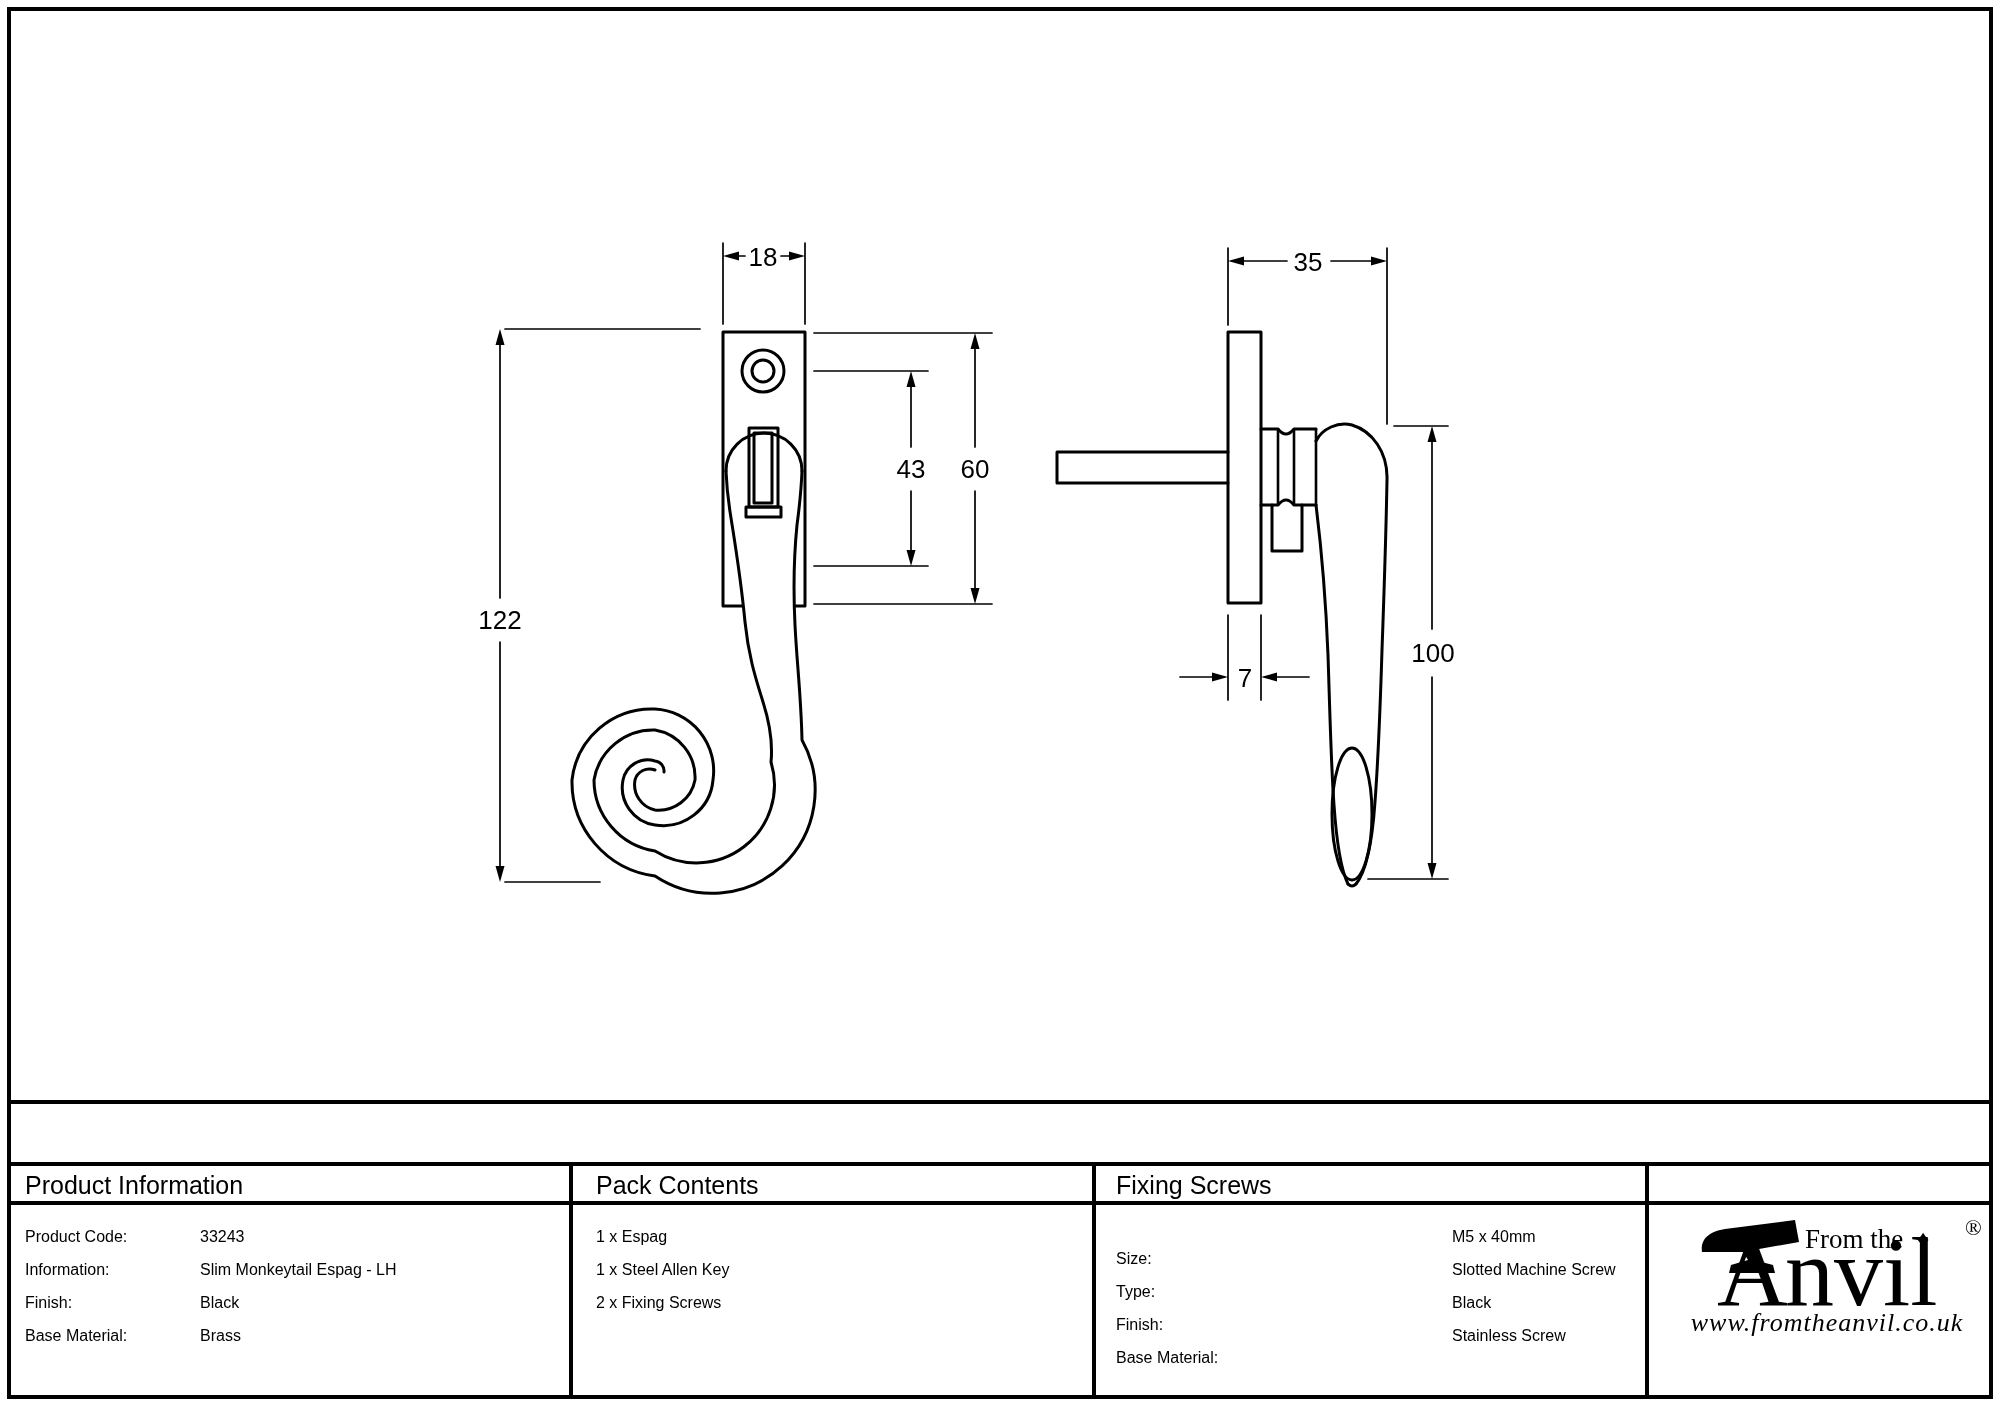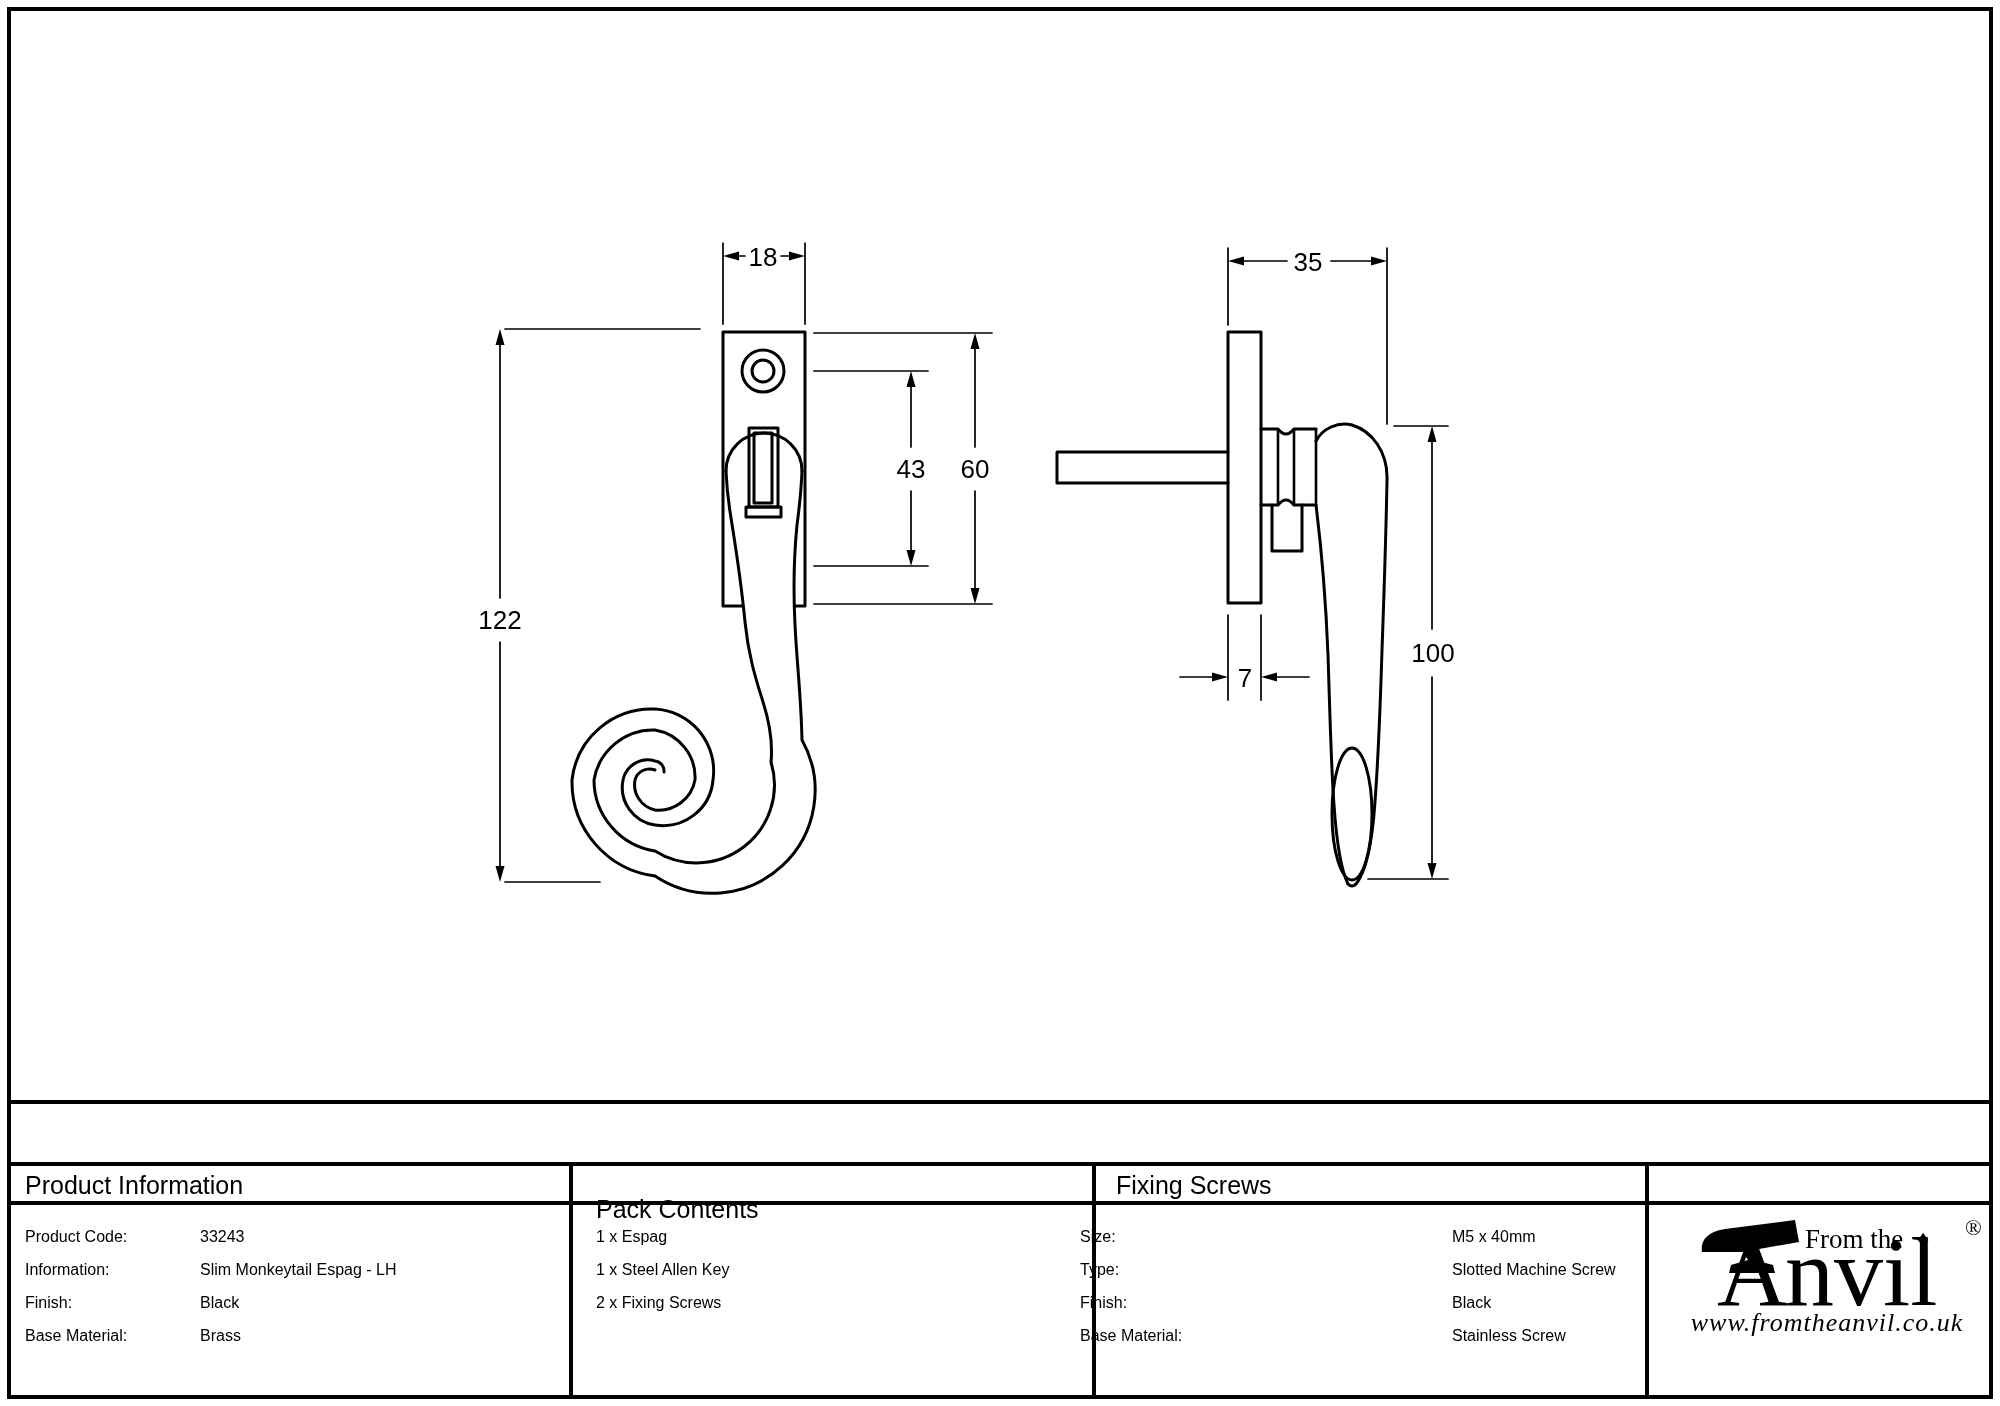--- a/index.html
+++ b/index.html
@@ -8,28 +8,28 @@
   .frame{position:absolute;left:7px;top:7px;width:1986px;height:1392px;border:4px solid #000;box-sizing:border-box;}
   .drawing-svg{position:absolute;left:0;top:0;}
   .note-row{position:absolute;left:7px;top:1100px;width:1986px;height:66px;border-top:4px solid #000;border-bottom:4px solid #000;box-sizing:border-box;}
   .vdiv{position:absolute;top:1166px;width:4px;height:229px;background:#000;}
   .vdiv.d1{left:569px;}
   .vdiv.d2{left:1092px;}
   .vdiv.d3{left:1645px;}
   .hdr-line{position:absolute;left:7px;top:1201px;width:1986px;height:4px;background:#000;}
   .col-header{position:absolute;top:1166px;height:44px;line-height:38px;font-size:25px;white-space:nowrap;}
   .h-pi{left:25px;}
-  .h-pc{left:596px;margin-top:24px;}
+  .h-pc{left:596px;}
   .h-fs{left:1116px;}
   .cell{position:absolute;height:33px;line-height:33px;font-size:16px;white-space:nowrap;}
   
   .pi-label{left:25px;}
   .pi-value{left:200px;}
   .pc-item{left:596px;}
-  .fs-label{left:1080px;}
+  .fs-label{left:1116px;margin-top:22px;}
   .fs-value{left:1452px;}
   .r0{top:1220px;} .r1{top:1253px;} .r2{top:1286px;} .r3{top:1319px;}
   .logo-box{position:absolute;left:1649px;top:1205px;width:344px;height:194px;}
 </style>
 </head>
 <body>
 
 <div class="sheet">
 
   <div class="frame"></div>

